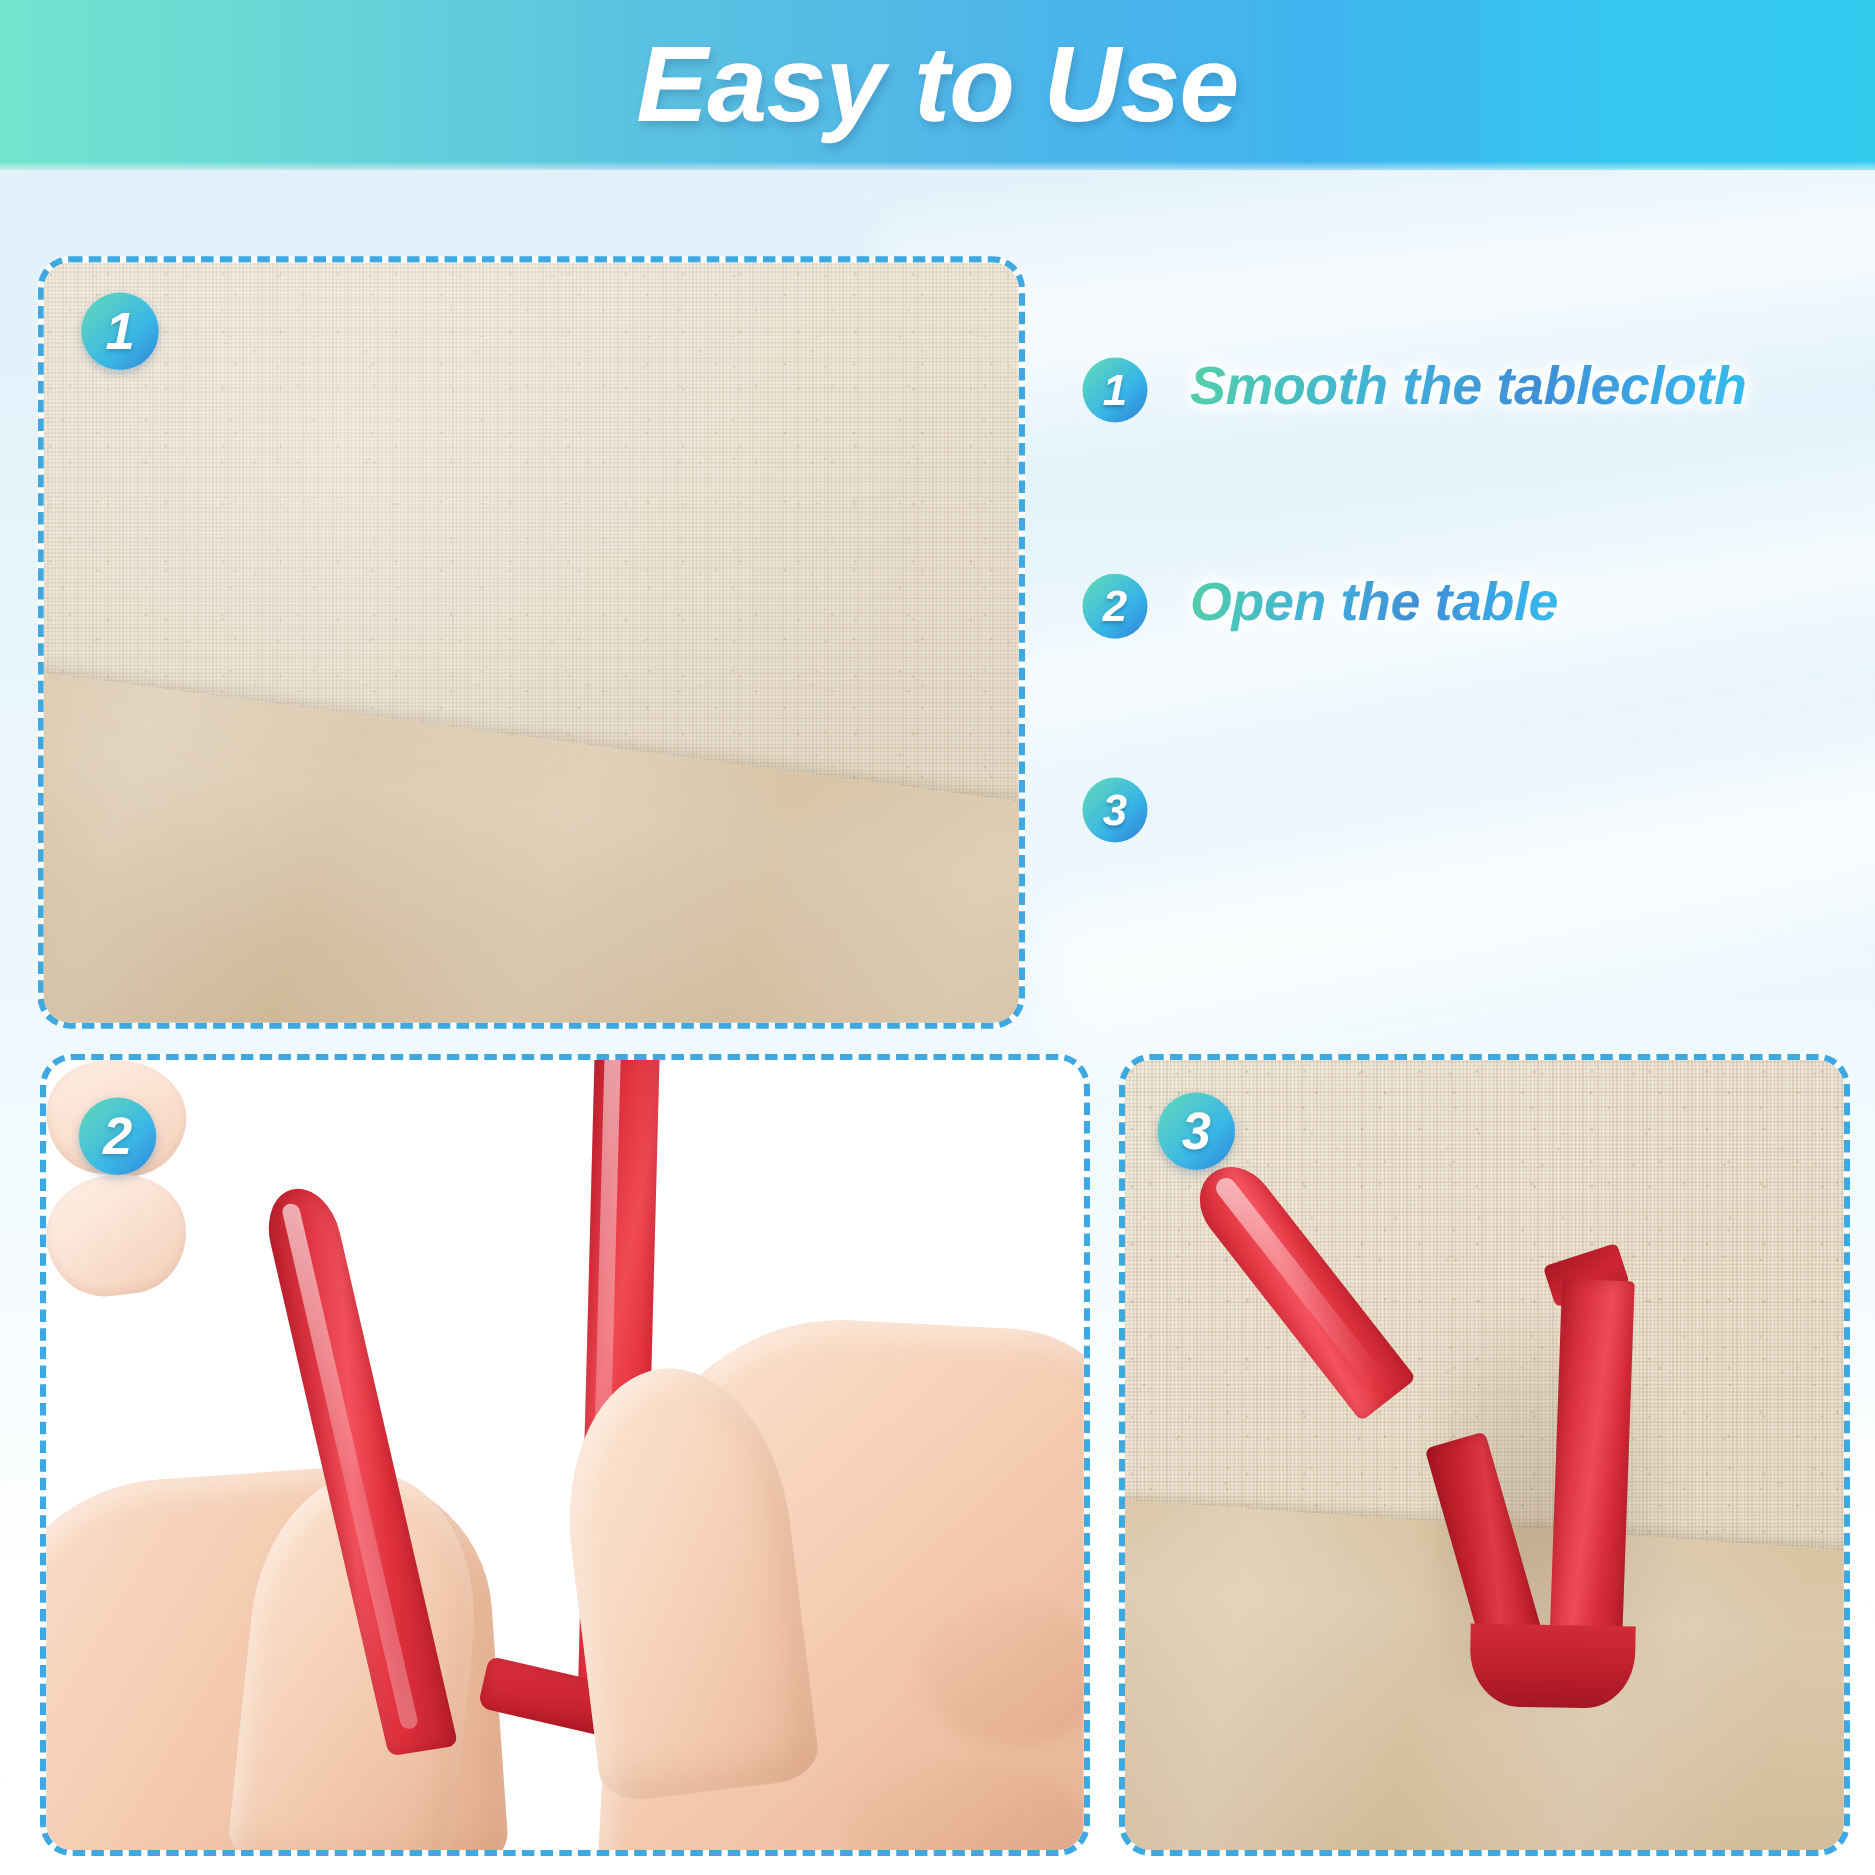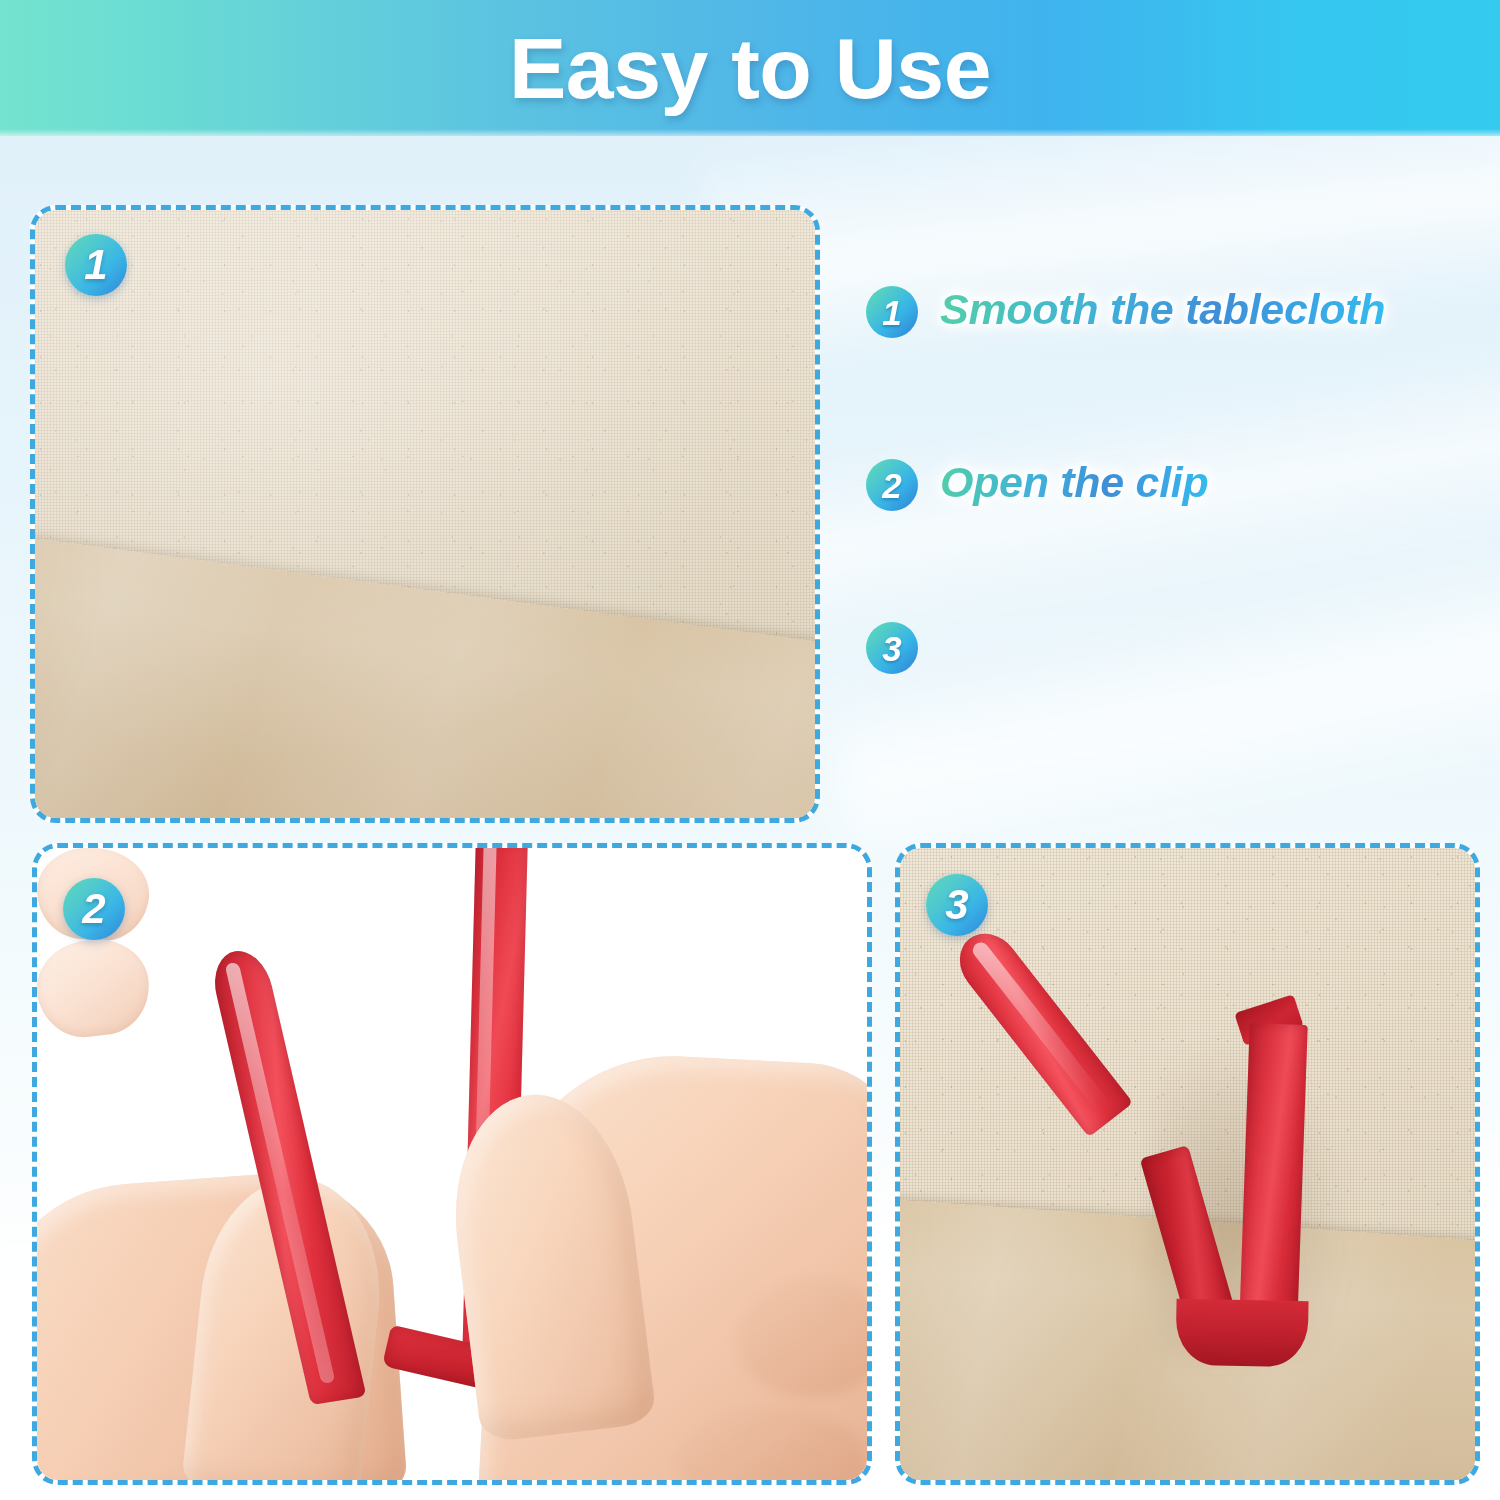--- a/index.html
+++ b/index.html
@@ -84,20 +84,21 @@
     position: absolute;
     top: 0; left: 0;
     width: 1500px;
     height: 136px;
     display: flex;
     align-items: center;
     justify-content: center;
     color: #ffffff;
     font-size: 86px;
     font-weight: bold;
+    font-style: italic;
     letter-spacing: -0.5px;
     text-shadow: 2px 4px 7px rgba(40,90,140,0.30);
     white-space: nowrap;
   }
 
   
   .photo-panel {
     position: absolute;
     border: 5px dashed #3ea9e0;
     border-radius: 26px;
@@ -409,21 +410,21 @@
     color: #ffffff;
     font-size: 35px;
     font-weight: bold;
     font-style: italic;
     line-height: 1;
     text-shadow: 0 2px 3px rgba(20,60,110,0.35);
     margin-top: 4px;
   }
 
   .step-text {
-    margin-left: 22px;
+    margin-left: 34px;
     font-size: 43px;
     font-weight: bold;
     font-style: italic;
     line-height: 1.28;
     letter-spacing: -0.3px;
     background: linear-gradient(100deg, #54cfa8 0%, #49c2bd 16%, #40aedc 38%, #3f8ed6 62%, #3aa6e5 82%, #34bdee 100%);
     -webkit-background-clip: text;
     background-clip: text;
     color: transparent;
     -webkit-text-fill-color: transparent;
@@ -499,21 +500,21 @@
 
   <div id="steps">
 
     <div class="step-row" id="step-row-1">
       <div class="step-badge">1</div>
       <div class="step-text">Smooth the tablecloth</div>
     </div>
 
     <div class="step-row" id="step-row-2">
       <div class="step-badge">2</div>
-      <div class="step-text"> Open the clip</div>
+      <div class="step-text"> Open the table</div>
     </div>
 
     <div class="step-row" id="step-row-3">
       <div class="step-badge">3</div>
     </div>
 
   </div>
 
 </div>
 

